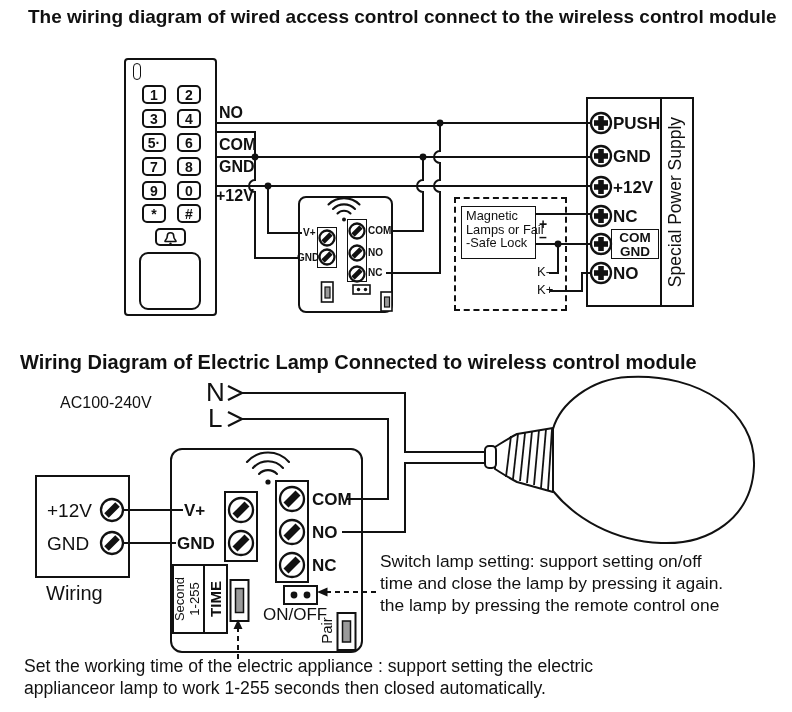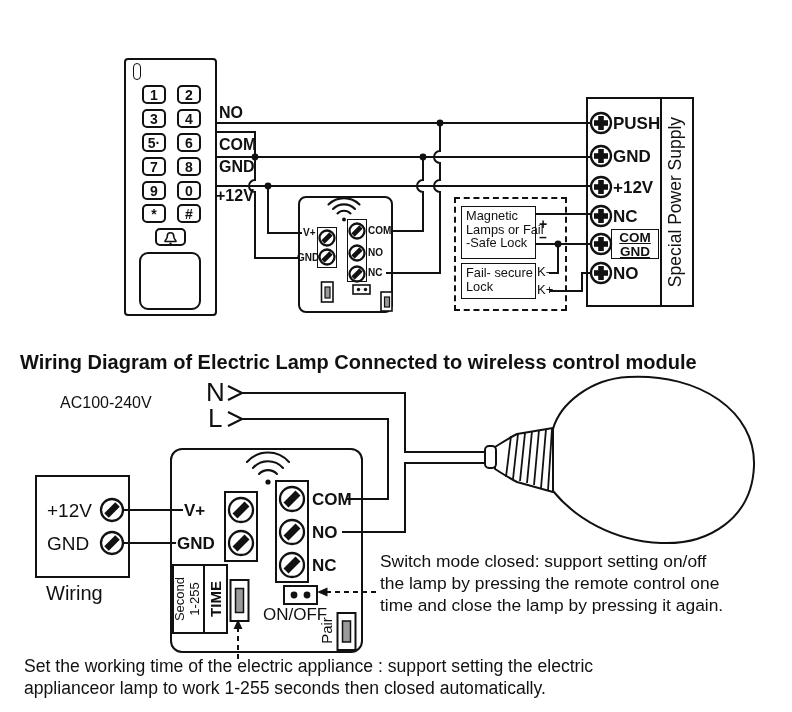--- a/index.html
+++ b/index.html
@@ -1,38 +1,39 @@
 <!DOCTYPE html>
 <html><head>
 <meta charset="utf-8">
 <style>
   html,body{margin:0;padding:0;background:#fff;}
   #page{position:relative;width:792px;height:712px;background:#fff;overflow:hidden;
         font-family:"Liberation Sans",sans-serif;color:#111;}
   .lbl{position:absolute;white-space:nowrap;line-height:1.06;color:#111;
        font-family:"Liberation Sans",sans-serif;}
   .b{font-weight:bold;}
-  .bx{position:absolute;border:2px solid #111;box-sizing:border-box;background:transparent;text-decoration:underline;}
+  .bx{position:absolute;border:2px solid #111;box-sizing:border-box;background:transparent;}
   .key{position:absolute;width:24px;height:19px;border:2px solid #111;border-radius:5px;
        box-sizing:border-box;display:flex;align-items:center;justify-content:center;
        font:bold 14px "Liberation Sans",sans-serif;}
   .rot{transform:rotate(-90deg);}
   svg{position:absolute;left:0;top:0;pointer-events:none;}
   .w{fill:none;stroke:#111;stroke-width:2;}
   .dash{fill:none;stroke:#111;stroke-width:2;stroke-dasharray:5 4;}
   .scr{fill:#fff;stroke:#111;stroke-width:2.3;}
   .slot{stroke:#111;stroke-linecap:butt;}
   .thread{stroke:#111;stroke-width:1.8;fill:none;}
   .arc{fill:none;stroke:#111;stroke-width:2.1;stroke-linecap:round;}
 </style>
 </head>
 <body>
 
 <div id="page">
 
+  <div class="lbl b" style="left:28px;top:6px;width:760px;white-space:normal;font-size:19px;line-height:22.5px;">The wiring diagram of wired access control connect to the wireless control module</div>
   <div class="lbl b" style="left:20px;top:352px;font-size:20px;">Wiring Diagram of Electric Lamp Connected to wireless control module</div>
 
   <div class="bx" style="left:124px;top:58px;width:93px;height:258px;border-width:2.2px;border-radius:4px;"></div>
   <div class="bx" style="left:133px;top:63px;width:8px;height:17px;border-width:1.8px;border-radius:4px;"></div>
 
   <div class="key" style="left:142px;top:85px;">1</div>
   <div class="key" style="left:177px;top:85px;">2</div>
   <div class="key" style="left:142px;top:109px;">3</div>
   <div class="key" style="left:177px;top:109px;">4</div>
   <div class="key" style="left:142px;top:133px;">5·</div>
@@ -65,26 +66,20 @@
   <div class="bx" style="left:454px;top:197px;width:113px;height:114px;border-style:dashed;"></div>
   <div class="bx" style="left:461px;top:206px;width:75px;height:53px;border-width:1.8px;">
     <div class="lbl" style="left:4px;top:2px;font-size:12.8px;">
       <span style="display:block">Magnetic</span>
       <span style="display:block">Lamps or Fail</span>
       <span style="display:block">-Safe Lock</span>
     </div>
   </div>
   <div class="lbl b" style="left:539px;top:217px;font-size:14px;">+</div>
   <div class="lbl b" style="left:539px;top:230px;font-size:14px;">–</div>
-  <div class="bx" style="left:461px;top:263px;width:75px;height:36px;border-width:1.8px;">
-    <div class="lbl" style="left:4px;top:2px;font-size:12.8px;">
-      <span style="display:block">Fail- secure</span>
-      <span style="display:block">Lock</span>
-    </div>
-  </div>
   <div class="lbl" style="left:537px;top:265px;font-size:13px;">K-</div>
   <div class="lbl" style="left:537px;top:283px;font-size:13px;">K+</div>
 
   <div class="bx" style="left:586px;top:97px;width:108px;height:210px;border-width:2.2px;"></div>
   <div style="position:absolute;left:660px;top:97px;height:210px;width:0;border-left:2px solid #111;"></div>
   <div class="lbl rot" style="left:572px;top:191px;width:210px;height:22px;text-align:center;font-size:17.5px;">Special Power Supply</div>
 
   <div class="lbl b" style="left:613px;top:115px;font-size:17px;">PUSH</div>
   <div class="lbl b" style="left:613px;top:148px;font-size:17px;">GND</div>
   <div class="lbl b" style="left:613px;top:179px;font-size:17px;">+12V</div>
@@ -121,23 +116,23 @@
     <span style="display:block;line-height:14.5px;">1-255</span>
   </div>
   <div class="lbl rot b" style="left:182.5px;top:587px;width:66px;height:24px;text-align:center;font-size:15px;line-height:24px;">TIME</div>
 
   <div class="lbl" style="left:263px;top:606px;font-size:17px;">ON/OFF</div>
   <div class="lbl rot" style="left:306px;top:622px;width:40px;height:17px;text-align:center;font-size:15px;line-height:17px;">Pair</div>
 
   <div class="lbl" style="left:557px;top:448px;font-size:13.5px;">Electrical appliances/ Lamps</div>
 
   <div class="lbl" style="left:380px;top:551px;font-size:17.4px;">
-    <span style="display:block;line-height:21.8px;">Switch mode closed: support setting on/off</span>
+    <span style="display:block;line-height:21.8px;">Switch lamp setting: support setting on/off</span>
+    <span style="display:block;line-height:21.8px;">time and close the lamp by pressing it again.</span>
     <span style="display:block;line-height:21.8px;">the lamp by pressing the remote control one</span>
-    <span style="display:block;line-height:21.8px;">time and close the lamp by pressing it again.</span>
   </div>
 
   <div class="lbl" style="left:24px;top:655px;font-size:17.6px;">
     <span style="display:block;line-height:22px;">Set the working time of the electric appliance : support setting the electric</span>
     <span style="display:block;line-height:22px;">applianceor lamp to work 1-255 seconds then closed automatically.</span>
   </div>
 
   <svg width="792" height="712" viewBox="0 0 792 712">
 
     <g>

